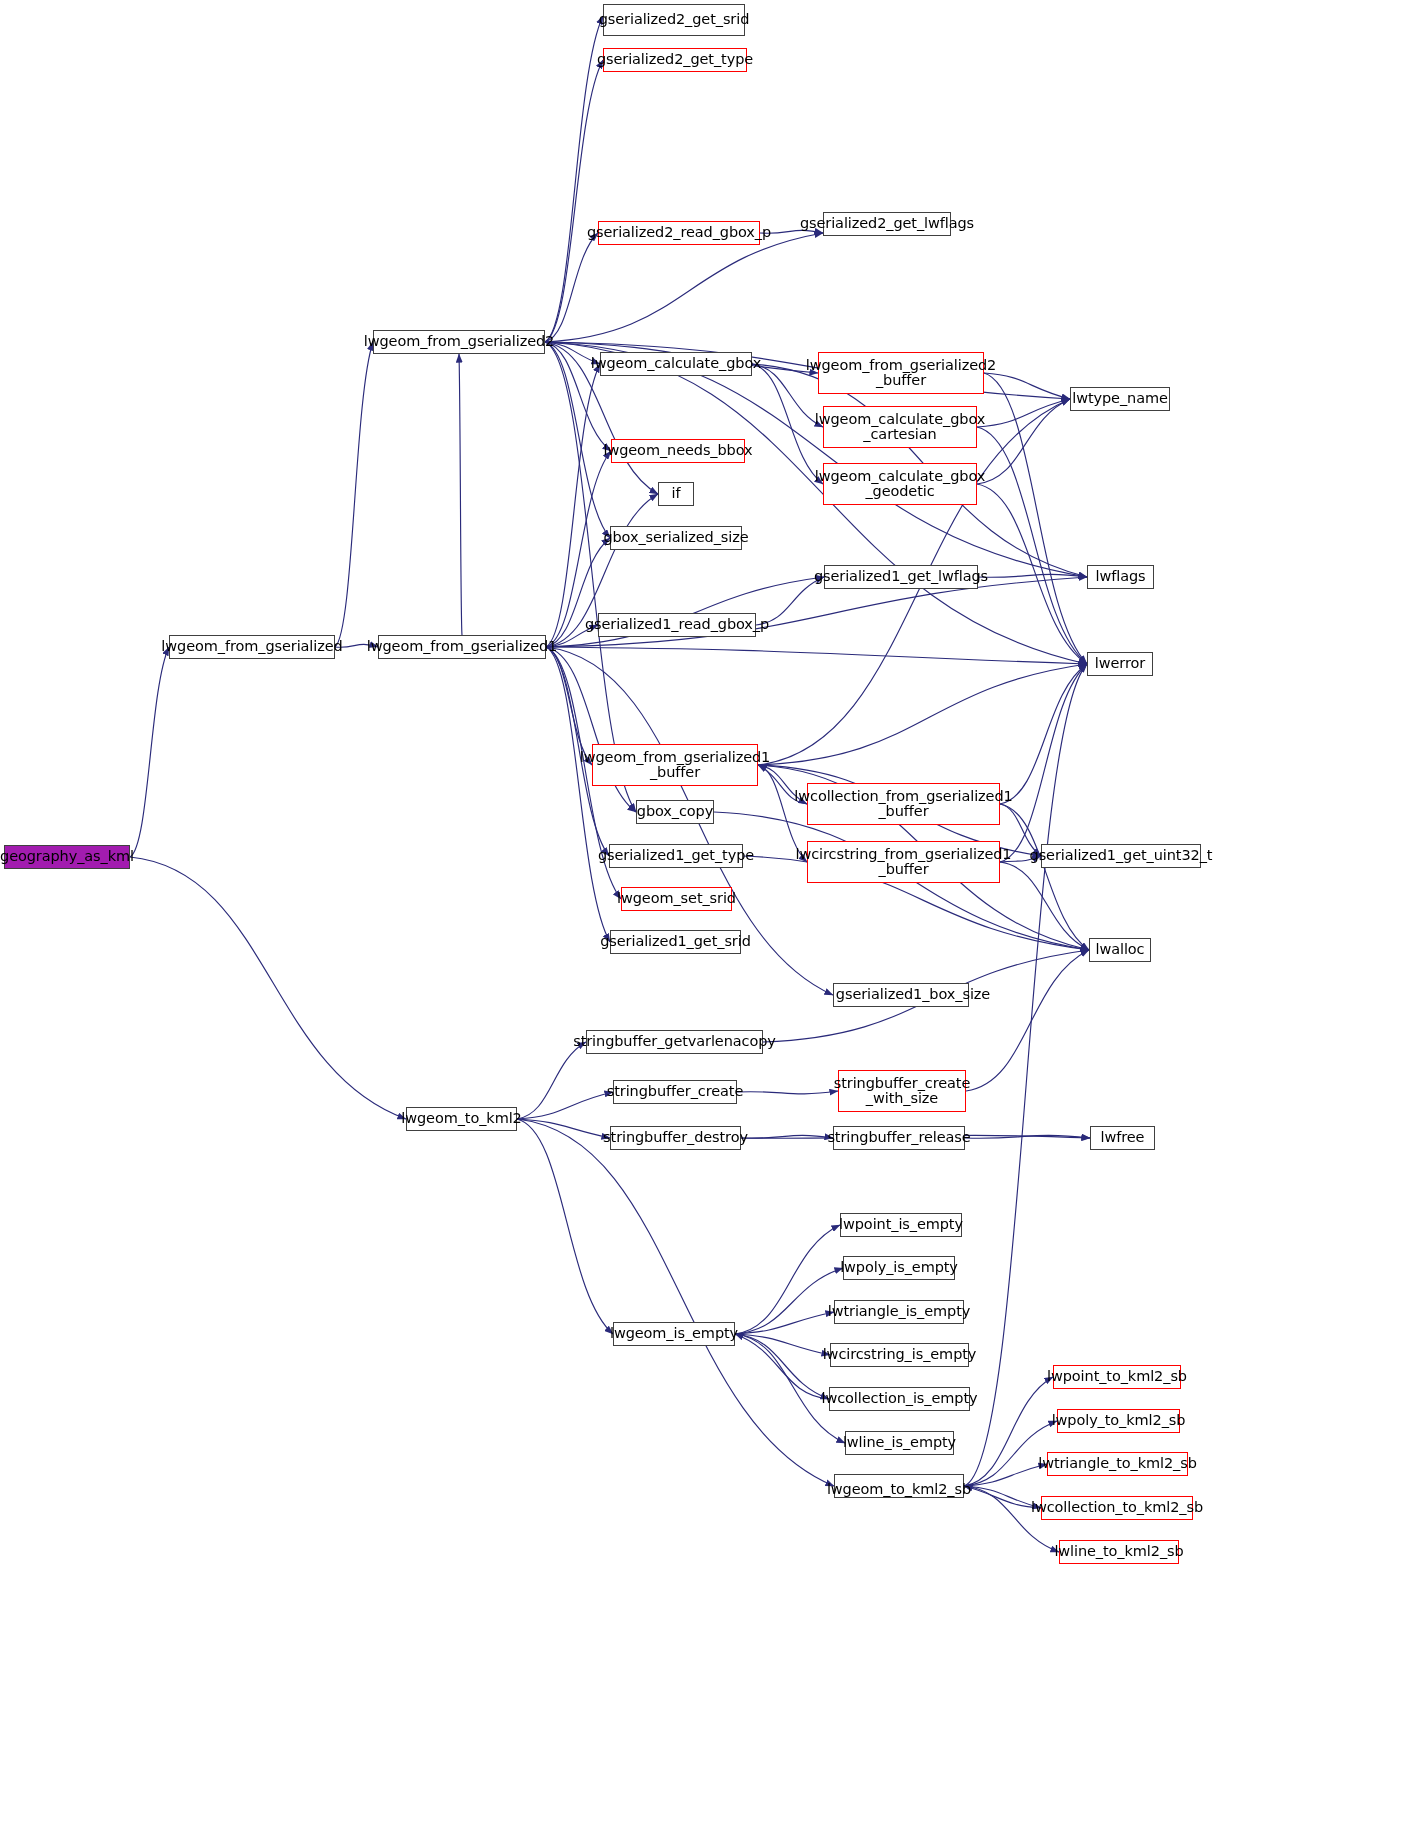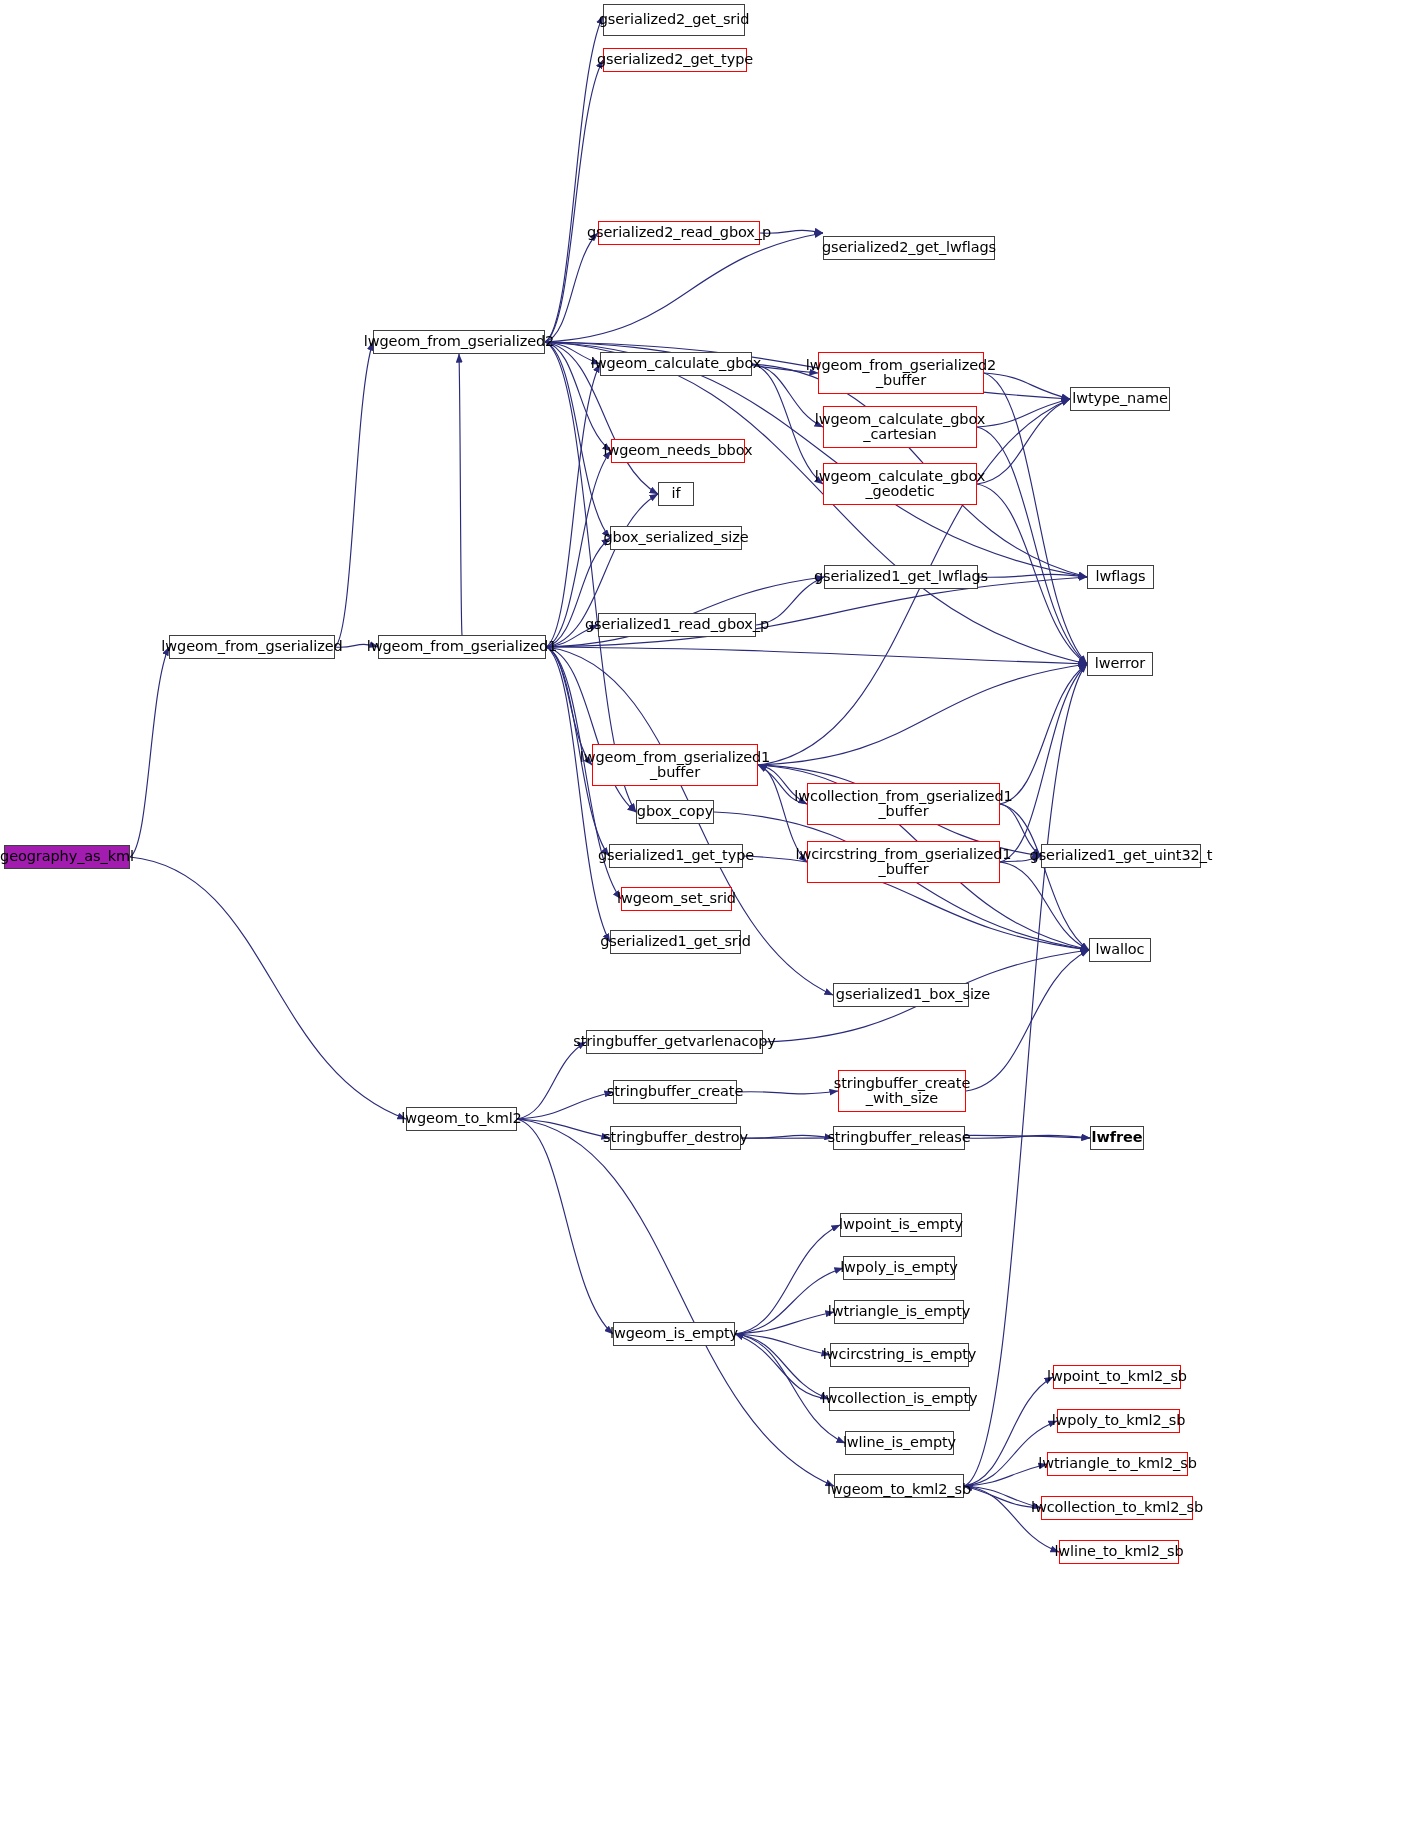--- a/index.html
+++ b/index.html
@@ -110,21 +110,21 @@
         <path d="M964,1486 C1011.5,1490.77 1011.5,1534.51 1059,1552"></path>
         <path d="M964,1486 C1025.5,1468 1025.5,730 1087,664"></path>
         <path d="M1041,1508 C1002.5,1505.21 1002.5,1496.23 964,1486"></path>
       </g>
   </svg>
   <div id="node-layer">
       <div class="node root" style="left: 4px; top: 845px; width: 126px; height: 24px;"><span>geography_as_kml</span></div>
       <div class="node black" style="left: 603px; top: 4px; width: 142px; height: 32px; align-items: center;"><span>gserialized2_get_srid</span></div>
       <div class="node red" style="left: 603px; top: 48px; width: 144px; height: 24px;"><span>gserialized2_get_type</span></div>
       <div class="node red" style="left: 598px; top: 221px; width: 162px; height: 24px;"><span>gserialized2_read_gbox_p</span></div>
-      <div class="node black" style="left: 823px; top: 236px; width: 172px; height: 24px;"><span>gserialized2_get_lwflags</span></div>
+      <div class="node black" style="left: 823px; top: 212px; width: 128px; height: 24px;"><span>gserialized2_get_lwflags</span></div>
       <div class="node black" style="left: 373px; top: 330px; width: 172px; height: 24px;"><span>lwgeom_from_gserialized2</span></div>
       <div class="node black" style="left: 600px; top: 352px; width: 152px; height: 24px;"><span>lwgeom_calculate_gbox</span></div>
       <div class="node red" style="left: 818px; top: 352px; width: 166px; height: 42px;"><span>lwgeom_from_gserialized2
 _buffer</span></div>
       <div class="node black" style="left: 1070px; top: 387px; width: 100px; height: 24px;"><span>lwtype_name</span></div>
       <div class="node red" style="left: 823px; top: 406px; width: 154px; height: 42px;"><span>lwgeom_calculate_gbox
 _cartesian</span></div>
       <div class="node red" style="left: 611px; top: 439px; width: 134px; height: 24px;"><span>lwgeom_needs_bbox</span></div>
       <div class="node red" style="left: 823px; top: 463px; width: 154px; height: 42px;"><span>lwgeom_calculate_gbox
 _geodetic</span></div>
@@ -149,21 +149,21 @@
       <div class="node black" style="left: 1089px; top: 938px; width: 62px; height: 24px;"><span>lwalloc</span></div>
       <div class="node black" style="left: 610px; top: 930px; width: 131px; height: 24px;"><span>gserialized1_get_srid</span></div>
       <div class="node black" style="left: 833px; top: 983px; width: 136px; height: 24px; padding-left: 24px;"><span>gserialized1_box_size</span></div>
       <div class="node black" style="left: 586px; top: 1030px; width: 177px; height: 24px;"><span>stringbuffer_getvarlenacopy</span></div>
       <div class="node red" style="left: 838px; top: 1070px; width: 128px; height: 42px;"><span>stringbuffer_create
 _with_size</span></div>
       <div class="node black" style="left: 613px; top: 1080px; width: 124px; height: 24px;"><span>stringbuffer_create</span></div>
       <div class="node black" style="left: 406px; top: 1107px; width: 111px; height: 24px;"><span>lwgeom_to_kml2</span></div>
       <div class="node black" style="left: 610px; top: 1126px; width: 131px; height: 24px;"><span>stringbuffer_destroy</span></div>
       <div class="node black" style="left: 833px; top: 1126px; width: 132px; height: 24px;"><span>stringbuffer_release</span></div>
-      <div class="node black" style="left: 1090px; top: 1126px; width: 54px; height: 24px; font-weight: bold;"><span>lwfree</span></div>
+      <div class="node black" style="left: 1090px; top: 1126px; width: 65px; height: 24px;"><span>lwfree</span></div>
       <div class="node black" style="left: 840px; top: 1213px; width: 122px; height: 24px;"><span>lwpoint_is_empty</span></div>
       <div class="node black" style="left: 843px; top: 1256px; width: 112px; height: 24px;"><span>lwpoly_is_empty</span></div>
       <div class="node black" style="left: 834px; top: 1300px; width: 130px; height: 24px;"><span>lwtriangle_is_empty</span></div>
       <div class="node black" style="left: 613px; top: 1322px; width: 122px; height: 24px;"><span>lwgeom_is_empty</span></div>
       <div class="node black" style="left: 830px; top: 1343px; width: 139px; height: 24px;"><span>lwcircstring_is_empty</span></div>
       <div class="node black" style="left: 829px; top: 1387px; width: 141px; height: 24px;"><span>lwcollection_is_empty</span></div>
       <div class="node red" style="left: 1053px; top: 1365px; width: 128px; height: 24px;"><span>lwpoint_to_kml2_sb</span></div>
       <div class="node red" style="left: 1057px; top: 1409px; width: 123px; height: 24px;"><span>lwpoly_to_kml2_sb</span></div>
       <div class="node black" style="left: 845px; top: 1431px; width: 109px; height: 24px;"><span>lwline_is_empty</span></div>
       <div class="node red" style="left: 1047px; top: 1452px; width: 141px; height: 24px;"><span>lwtriangle_to_kml2_sb</span></div>

